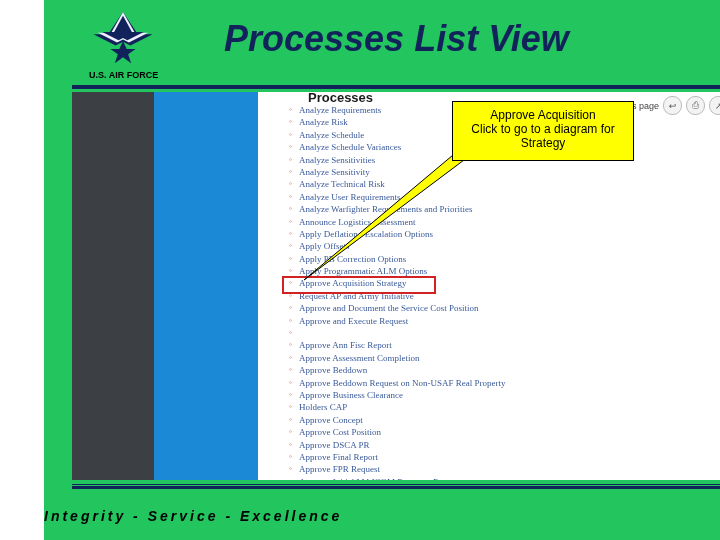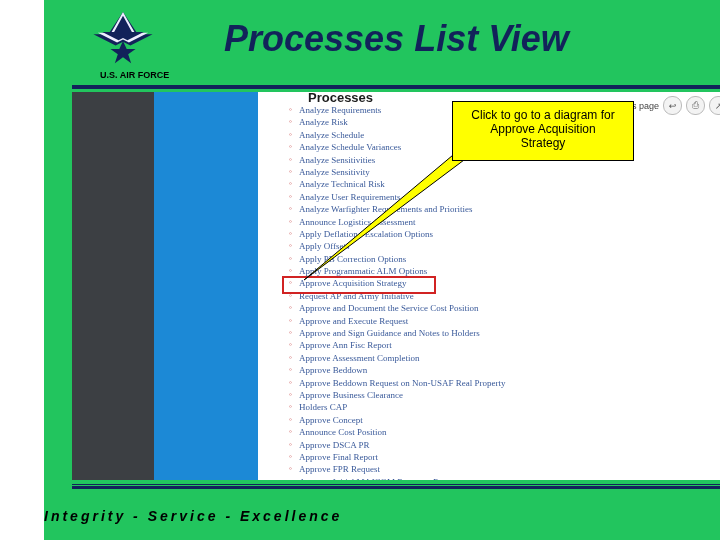--- a/index.html
+++ b/index.html
@@ -34,21 +34,21 @@
     position: absolute;
     left: 180px; top: 18px;
     font-size: 36px;
     font-style: italic;
     font-weight: bold;
     color: #12225a;
     letter-spacing: 0px;
   }
   .brand {
     position: absolute;
-    left: 56px; top: 70px;
+    left: 45px; top: 70px;
     font-size: 9px;
     font-weight: bold;
     letter-spacing: 0px;
     color: #000;
   }
   .hdr-rule {
     position: absolute;
     left: 28px; top: 85px;
     width: 664px; height: 4px;
     background: #12225a;
@@ -298,21 +298,20 @@
           <div class="li">
             <span class="dot">◦</span>
             <span class="txt">Approve and Document the Service Cost Position</span>
           </div>
           <div class="li">
             <span class="dot">◦</span>
             <span class="txt">Approve and Execute Request</span>
           </div>
           <div class="li">
             <span class="dot">◦</span>
-            <span class="txt">Approve and Sign Guidance and Notes to Holders</span>
           </div>
           <div class="li">
             <span class="dot">◦</span>
             <span class="txt">Approve Ann Fisc Report</span>
           </div>
           <div class="li">
             <span class="dot">◦</span>
             <span class="txt">Approve Assessment Completion</span>
           </div>
           <div class="li">
@@ -330,21 +329,21 @@
           <div class="li">
             <span class="dot">◦</span>
             <span class="txt">Holders CAP</span>
           </div>
           <div class="li">
             <span class="dot">◦</span>
             <span class="txt">Approve Concept</span>
           </div>
           <div class="li">
             <span class="dot">◦</span>
-            <span class="txt">Announce Cost Position</span>
+            <span class="txt">Approve Cost Position</span>
           </div>
           <div class="li">
             <span class="dot">◦</span>
             <span class="txt">Approve DSCA PR</span>
           </div>
           <div class="li">
             <span class="dot">◦</span>
             <span class="txt">Approve Final Report</span>
           </div>
           <div class="li">
@@ -354,22 +353,22 @@
           <div class="li">
             <span class="dot">◦</span>
             <span class="txt">Approve Initial MAJCOM Resource Request</span>
           </div>
         </div>
       <div class="highlight-box" id="hl-box" style="left: 24px; top: 183.6px; width: 150px; height: 14.4px;"></div>
     </div>
   </div>
 
   <div class="callout">
+    <div>Approve Acquisition</div>
     <div>Click to go to a diagram for</div>
-    <div>Approve Acquisition</div>
     <div>Strategy</div>
   </div>
   <svg class="callout-arrow" width="720" height="540" style="left:0;top:0">
     <polygon points="415,150 260,280 420,160" fill="#ffff00" stroke="#000" stroke-width="1"></polygon>
   </svg>
 
   <div class="ftr-rule">
       <div class="thin"></div>
     </div>
   <div class="motto">Integrity - Service - Excellence</div>

